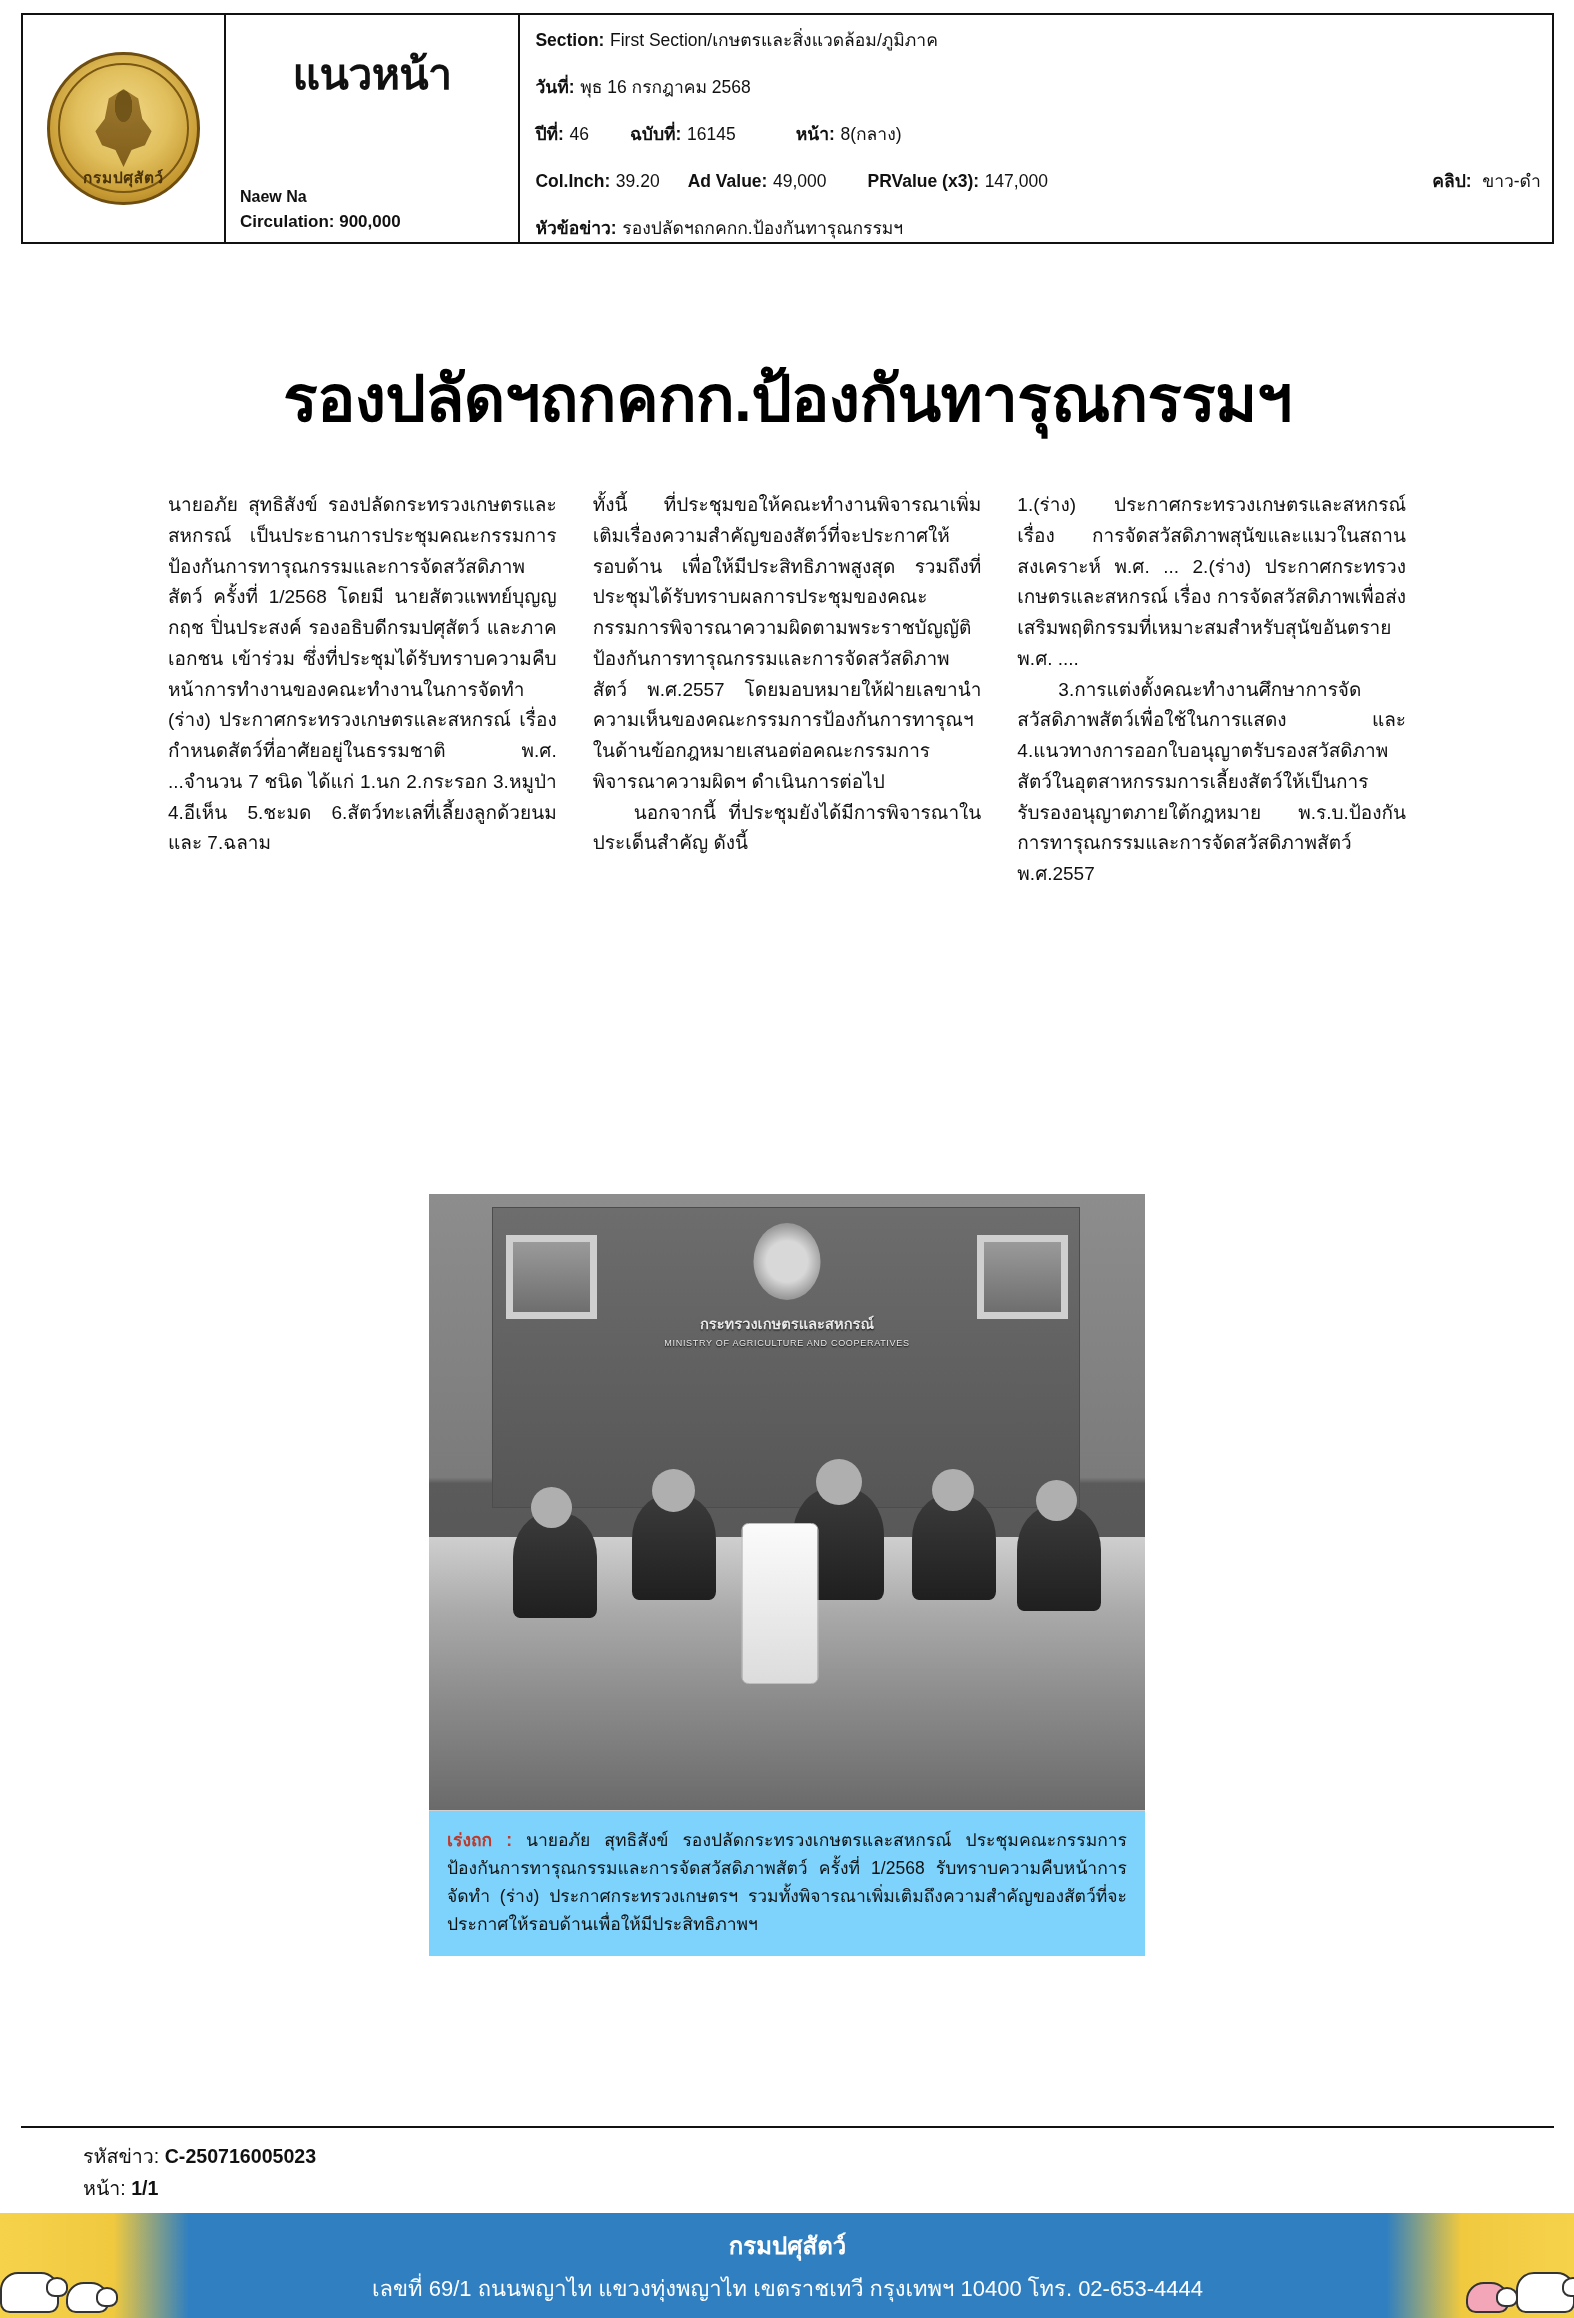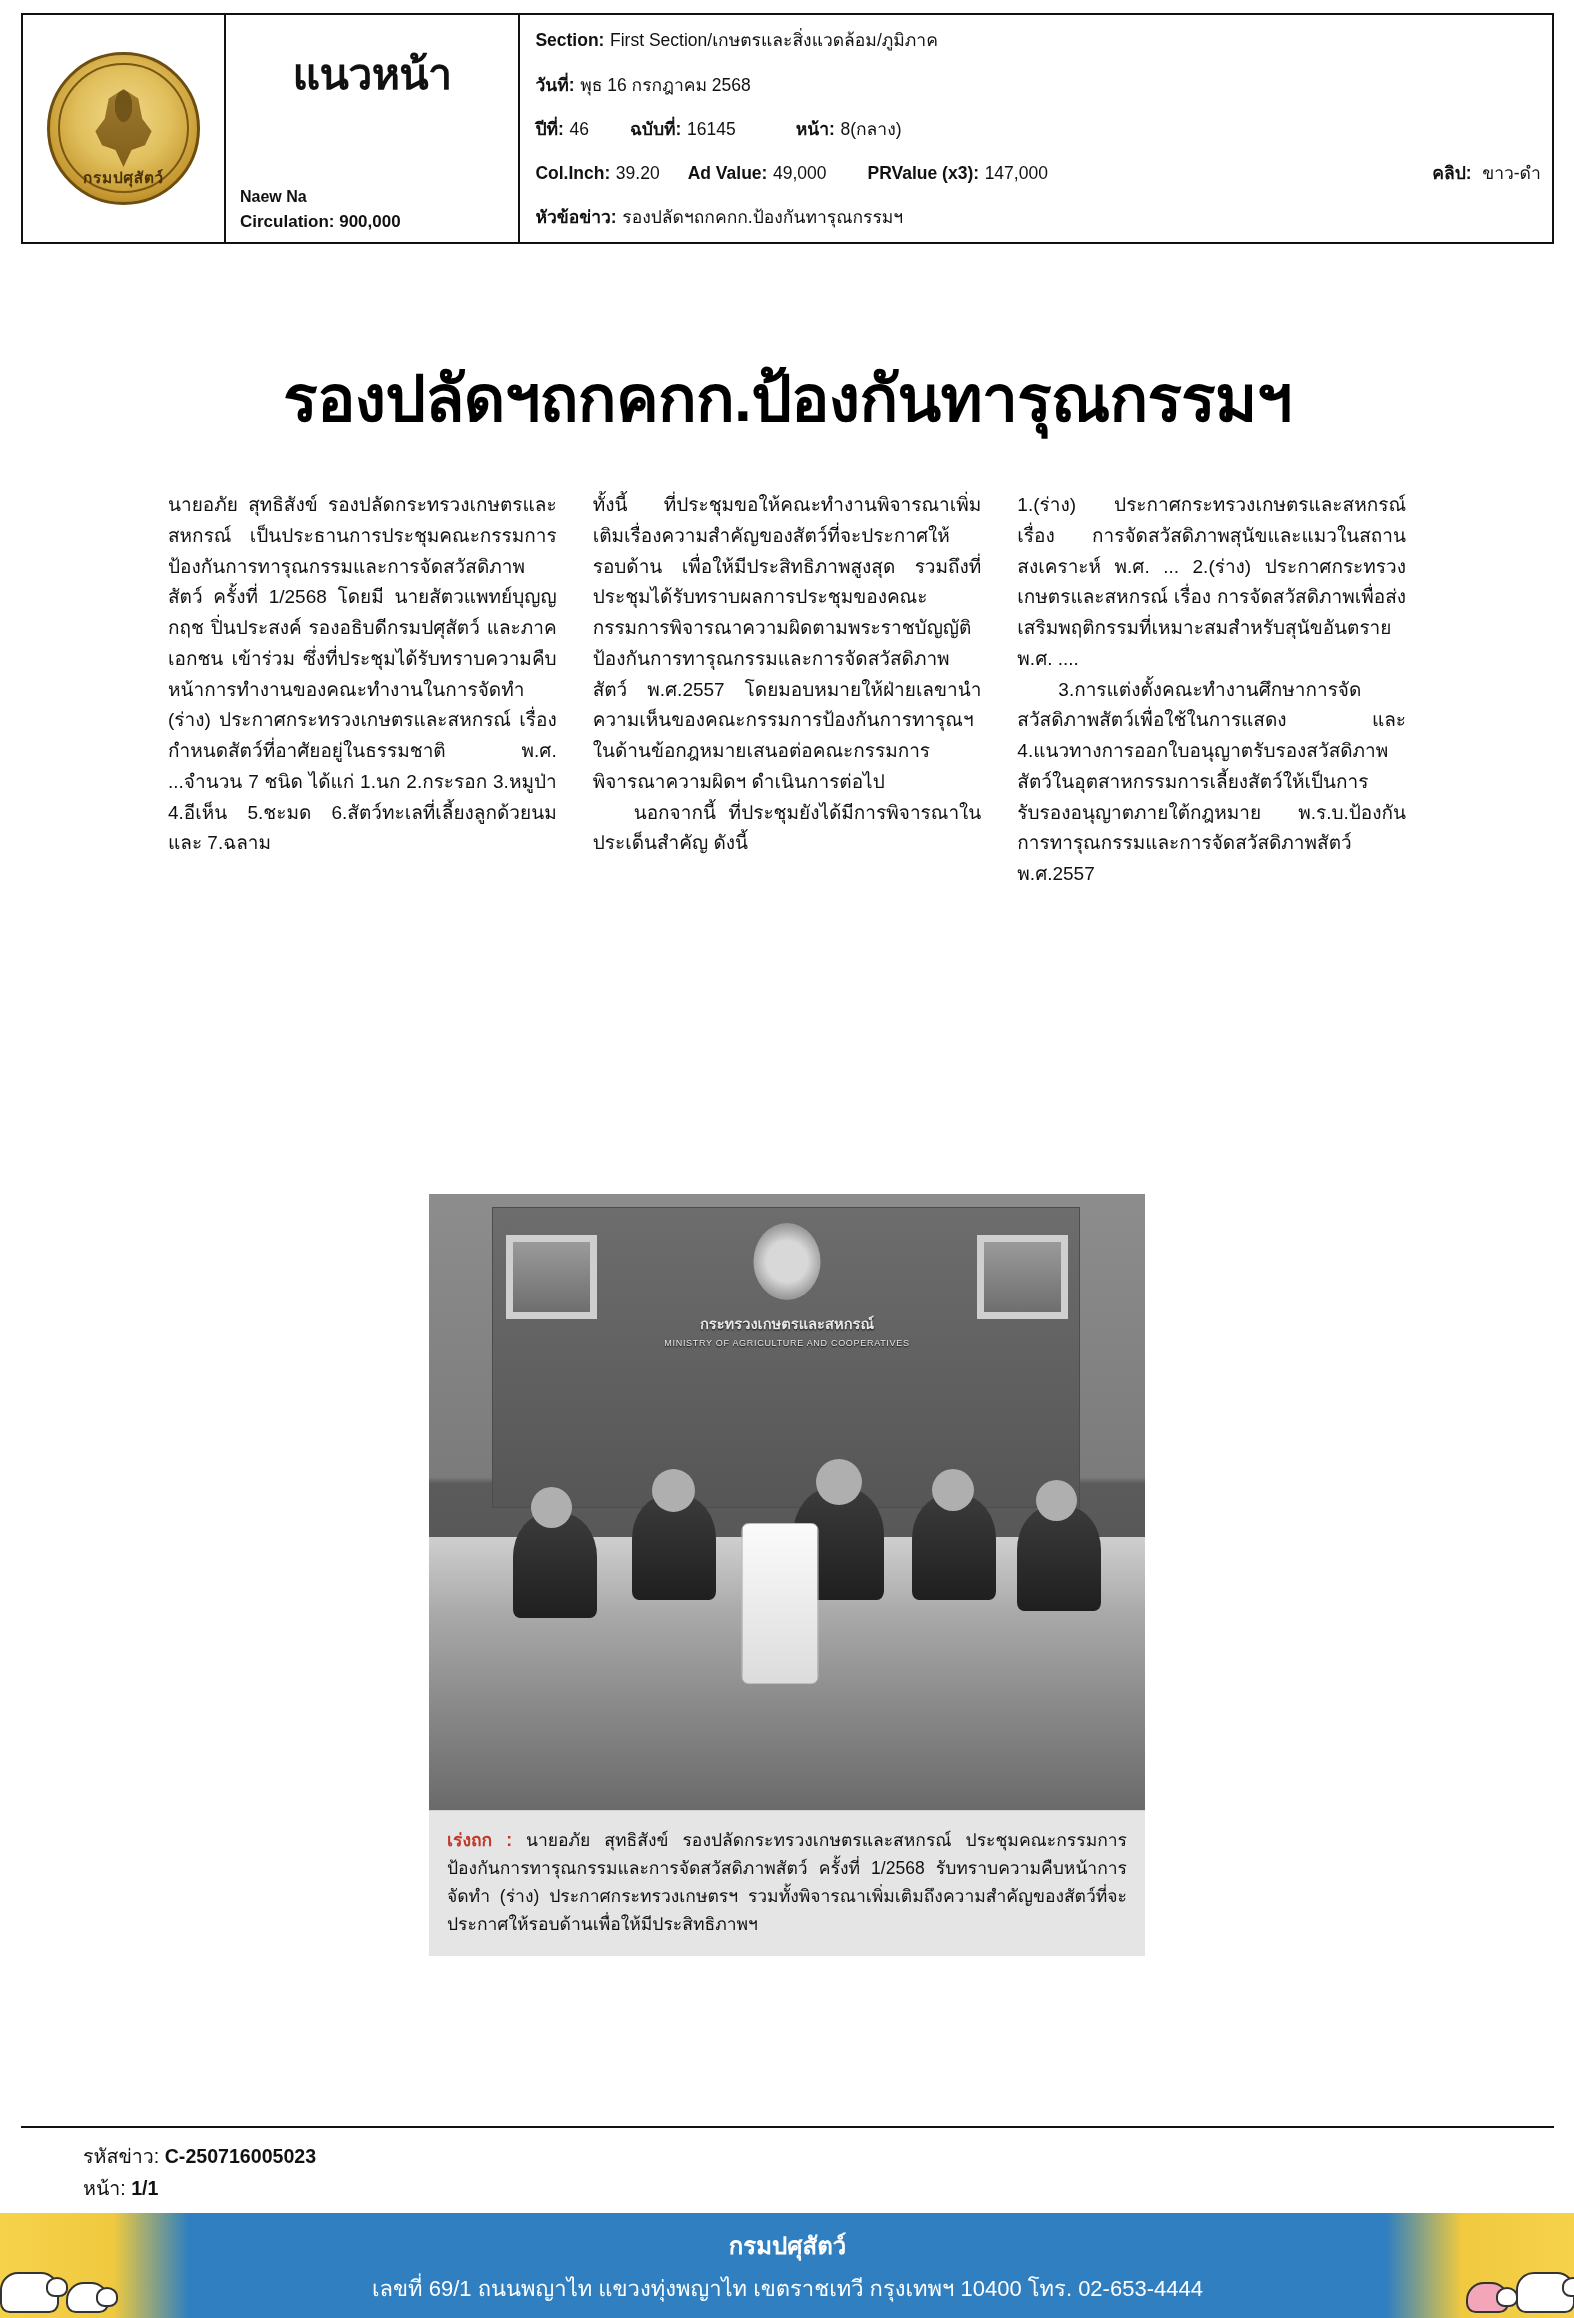--- a/index.html
+++ b/index.html
@@ -73,20 +73,21 @@
     margin-top:9.8px;
   }
   .paper-name-en { font-size:16px; font-weight:bold; margin-top:18px; }
   .circulation { font-size:17px; font-weight:bold; margin-top:5.6px; }
 
   .meta-cell {
     flex:1 1 auto;
     padding:8.4px 11.2px 7px 15.4px;
     display:flex; flex-direction:column; justify-content:space-between;
     font-size:17.5px;
+    gap:12px;
   }
   .meta-row { display:flex; align-items:baseline; padding:3.5px 0; }
   .meta-row .lbl { font-weight:bold; }
   .meta-row .val { margin-left:5.6px; }
   .sp-60 { display:inline-block; width:41px; }
   .sp-40 { display:inline-block; width:28px; }
   .sp-80 { display:inline-block; width:60px; }
   .meta-right { margin-left:auto; }
 
   
@@ -169,21 +170,21 @@
   }
   .ph-head{ position:absolute; border-radius:50%; background:#c6ab93; }
   .ph-tower{
     position:absolute; left:49%; top:329px; transform:translateX(-50%);
     width:77px; height:161px; border-radius:7px;
     background:linear-gradient(#fbfbfb,#dcdcdc);
     border:1.4px solid #bdbdbd;
   }
   .caption {
     width:716px;
-    background:#e5e5e5;
+    background:#7dd3fc;
     border-top:1.4px solid #d0d0d0;
     padding:15.4px 18px 18px 18px;
     font-size:17.5px;
     line-height:1.6;
     text-align:justify;
   }
   .caption b.red { color:#c0392b; font-weight:bold; }
 
   
   .footer-rule {

